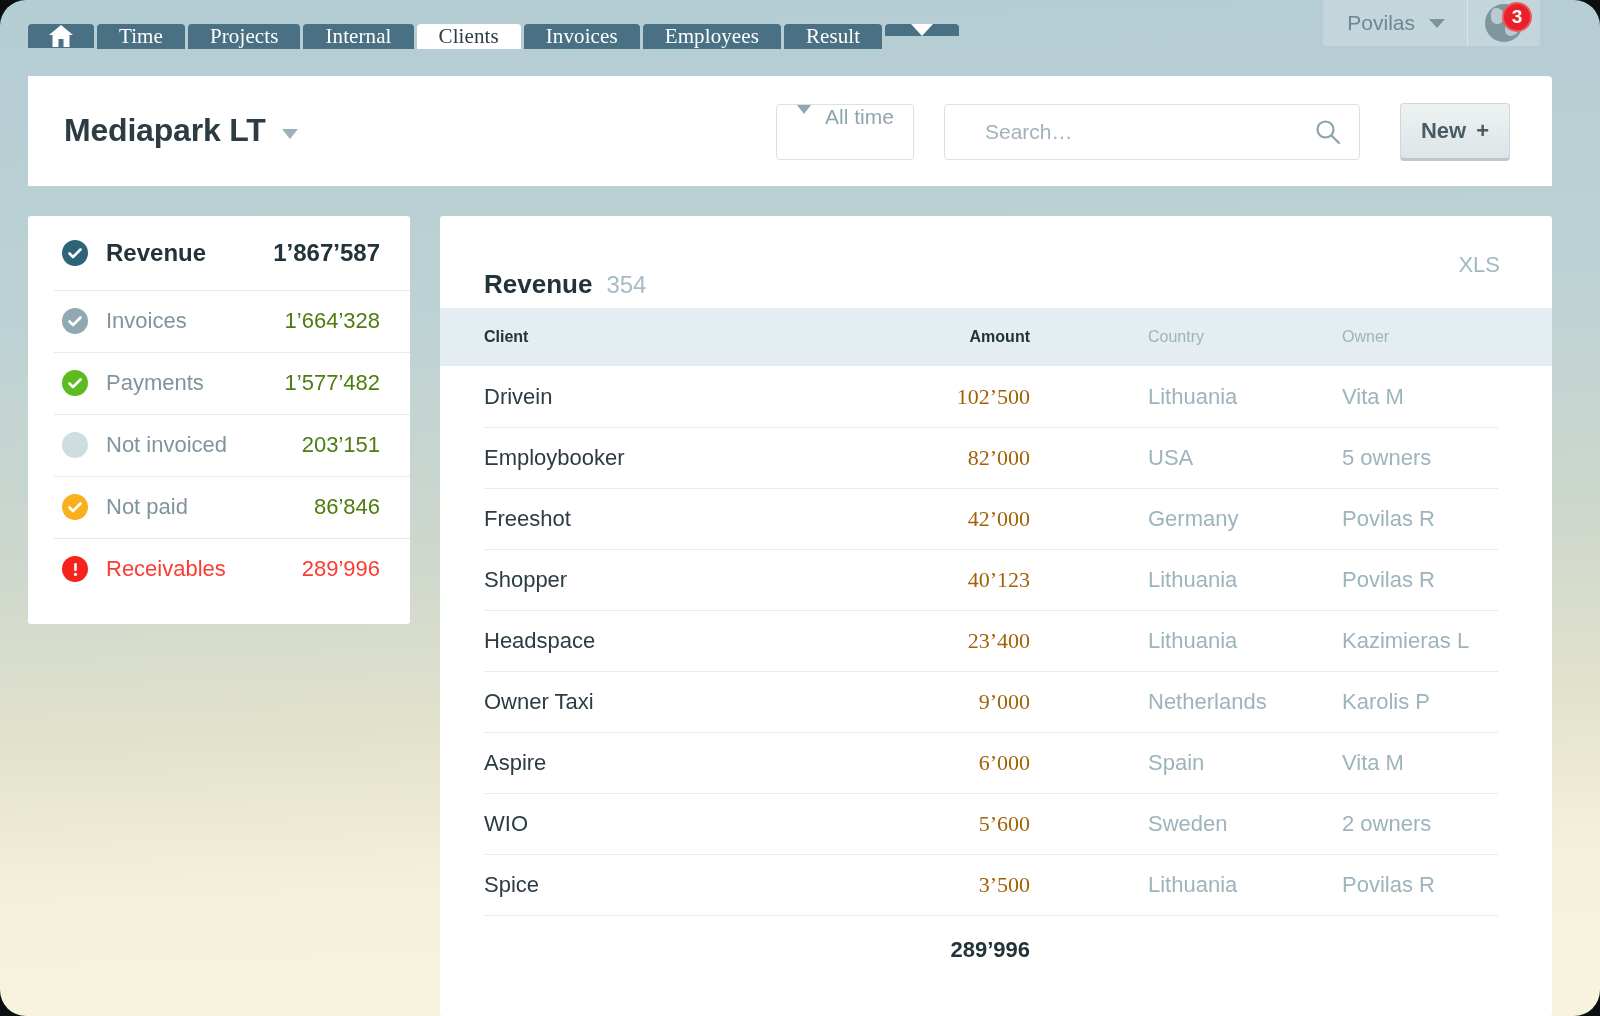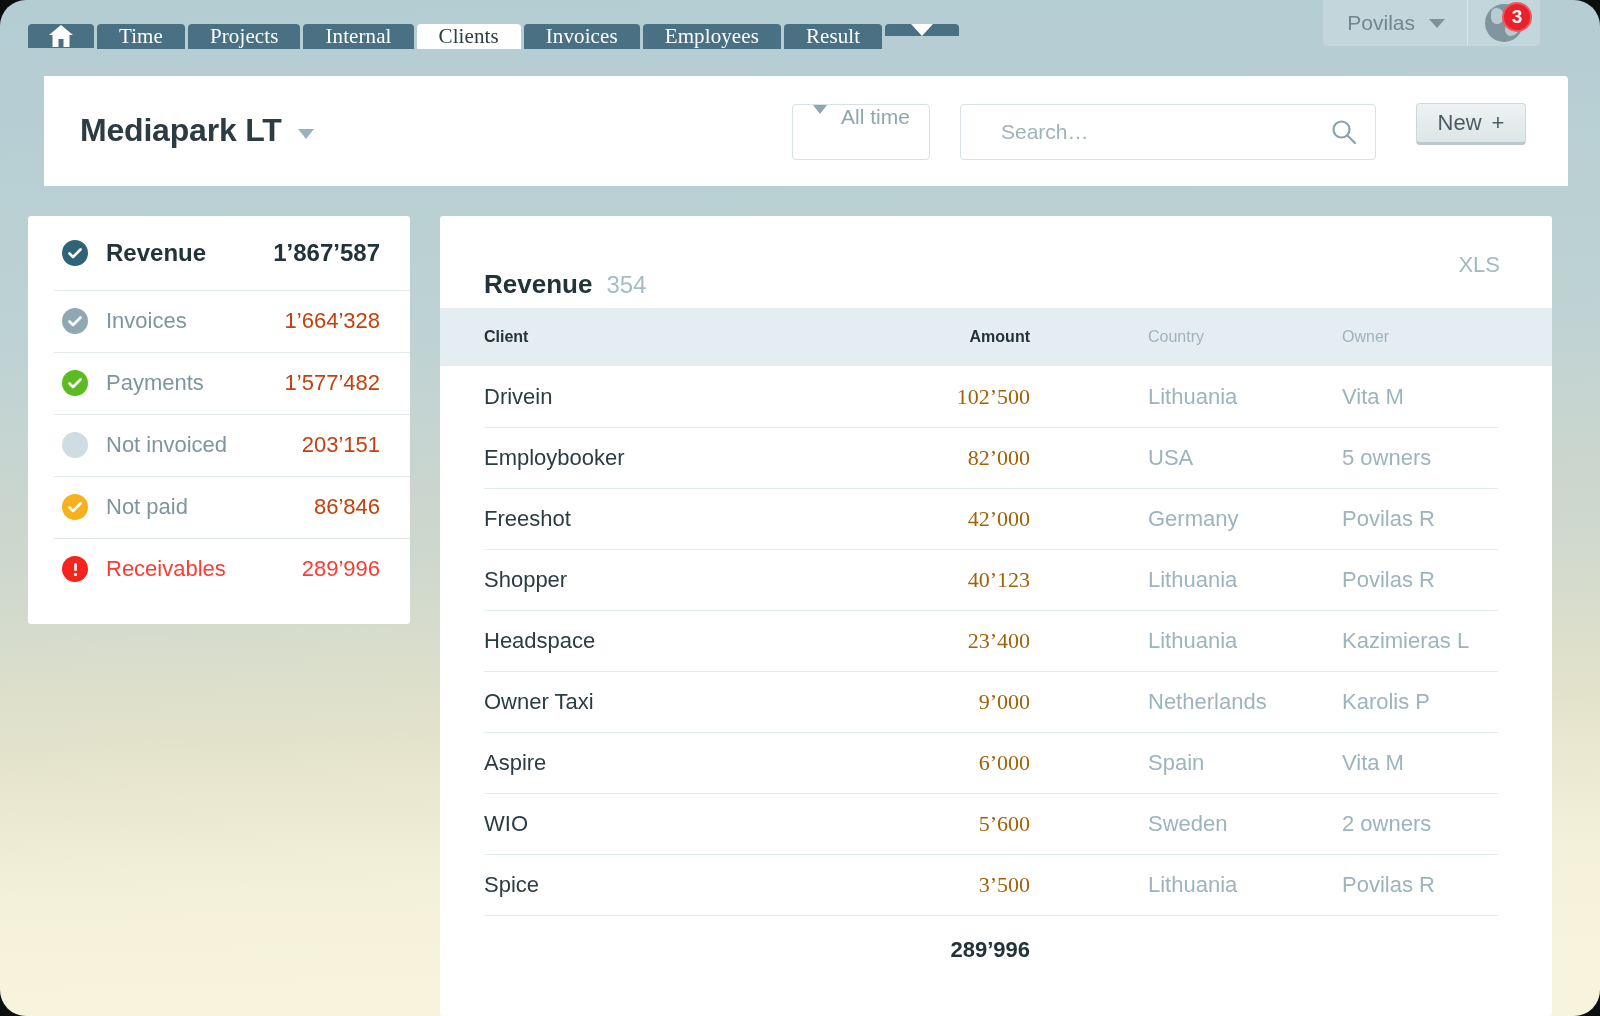--- a/index.html
+++ b/index.html
@@ -156,21 +156,20 @@
     border: 2px solid rgba(255,255,255,0.25);
   }
 
   
   #subheader {
     position: absolute;
     left: 28px; top: 76px;
     width: 1524px; height: 110px;
     background: #ffffff;
     border-radius: 0 4px 0 0;
-    margin-left: 16px;
   }
 
   #org-title {
     position: absolute;
     left: 36px; top: 36px;
     display: flex;
     align-items: center;
     gap: 16px;
     cursor: pointer;
   }
@@ -235,32 +234,32 @@
   #search-icon {
     position: absolute;
     right: 18px; top: 14px;
     width: 26px; height: 26px;
     cursor: pointer;
   }
 
   #new-button {
     position: absolute;
     left: 1372px; top: 27px;
-    width: 110px; height: 42px;
+    width: 110px; height: 58px;
     border-radius: 4px;
     background: linear-gradient(180deg, #eef2f3 0%, #dde5e7 100%);
     border: 1px solid #cbd8dc;
     border-bottom-width: 3px;
     border-bottom-color: #b9c9ce;
     display: flex;
     align-items: center;
     justify-content: center;
     gap: 10px;
     font-size: 22px;
-    font-weight: normal;
+    font-weight: bold;
     color: #4a5c63;
     cursor: pointer;
     user-select: none;
   }
 
   
   #summary-panel {
     position: absolute;
     left: 28px; top: 216px;
     width: 382px;
@@ -297,21 +296,21 @@
   }
   .bullet svg { display: block; }
 
   .summary-label {
     font-size: 22px;
     color: #7f959d;
     flex: 1;
   }
   .summary-value {
     font-size: 22px;
-    color: #c2410c;
+    color: #4d7c0f;
     text-align: right;
   }
 
   .summary-row.head .summary-label,
   .summary-row.head .summary-value {
     color: #22333a;
     font-weight: bold;
     font-size: 24px;
   }
   .summary-row.alert .summary-label,

